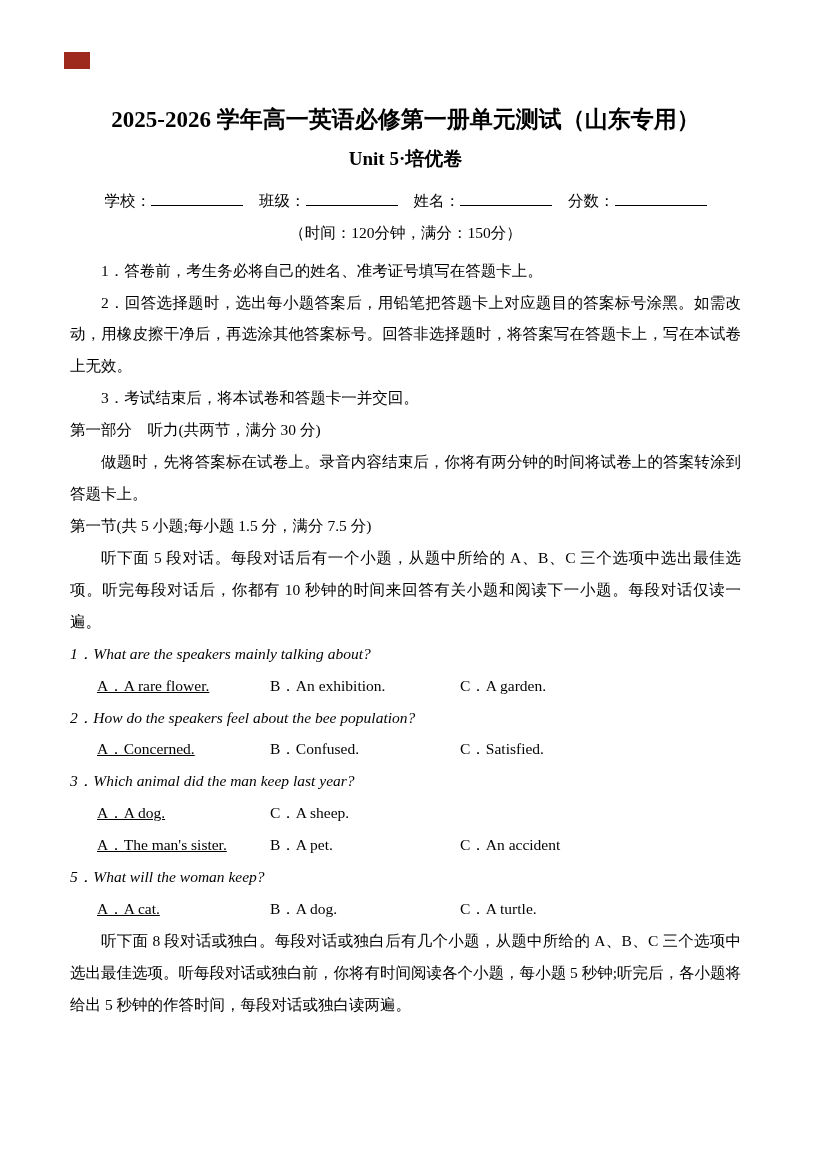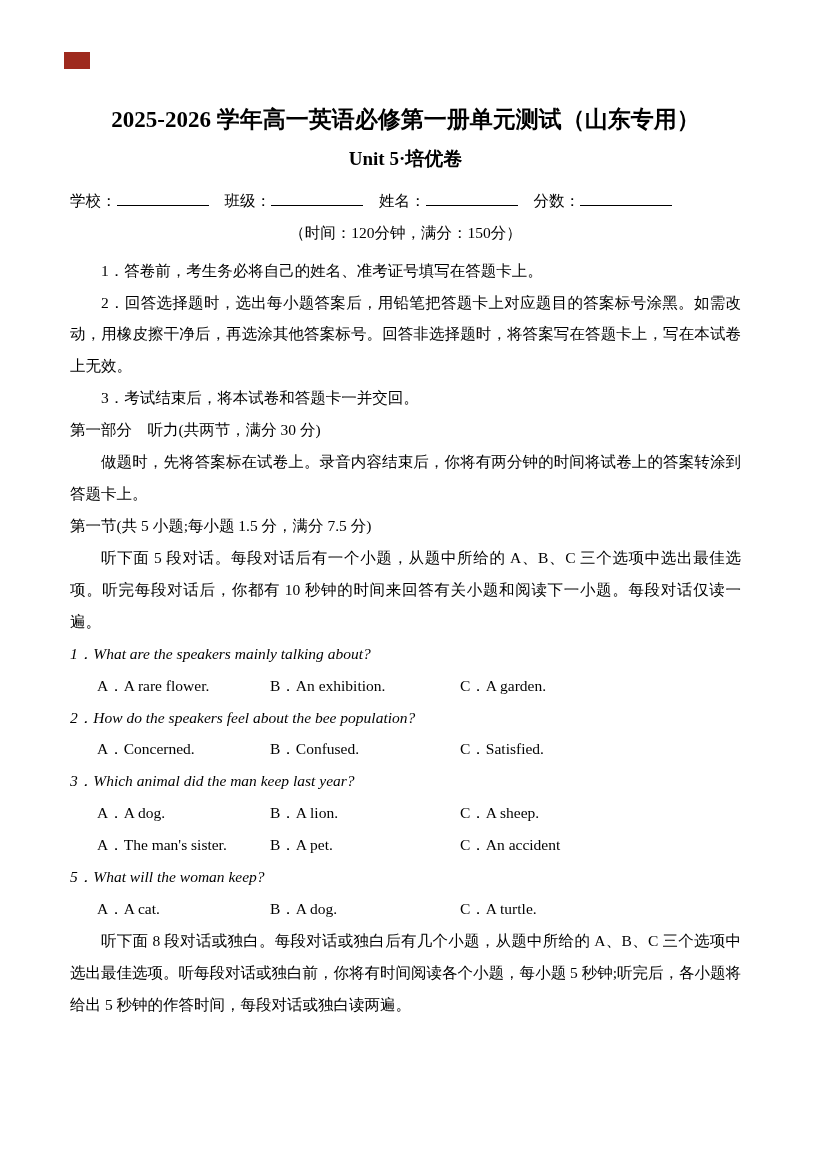--- a/index.html
+++ b/index.html
@@ -33,21 +33,21 @@
     line-height: 1.4;
   }
   .subtitle {
     font-size: 19px;
     font-weight: bold;
     text-align: center;
     margin: 10px 0 12px 0;
     line-height: 1.4;
   }
   .info-line {
-    text-align: left;
+    text-align: center;
     margin: 4px 0 0 0;
     white-space: nowrap;
   }
   .blank {
     display: inline-block;
     width: 92px;
     height: 1.1em;
     border-bottom: 1px solid #000;
     margin-right: 16px;
     vertical-align: baseline;
@@ -59,21 +59,21 @@
   }
   .notice-title { font-weight: bold; }
   .para { margin: 0; text-align: justify; }
   .indent { text-indent: 2em; }
   .q-text { margin: 0; font-style: italic; }
   .q-options {
     display: flex;
     padding-left: 27px;
   }
   .opt { display: block; }
-  .opt-a { width: 173px; flex: 0 0 auto; }
+  .opt-a { width: 173px; flex: 0 0 auto; text-decoration: underline; }
   .opt-b { width: 190px; flex: 0 0 auto; }
   .opt-c { flex: 1 1 auto; }
 </style>
 </head>
 <body>
 
 <div class="page">
 
   <div class="corner-mark"></div>
 
@@ -111,21 +111,20 @@
       <span class="opt opt-a">A．Concerned.</span>
       <span class="opt opt-b">B．Confused.</span>
       <span class="opt opt-c">C．Satisfied.</span>
     </div>
   </div>
 
   <div class="question">
     <p class="para q-text">3．Which animal did the man keep last year?</p>
     <div class="q-options">
       <span class="opt opt-a">A．A dog.</span>
-      <span class="opt opt-b">B．A lion.</span>
       <span class="opt opt-c">C．A sheep.</span>
     </div>
   </div>
 
   <div class="question">
     <div class="q-options">
       <span class="opt opt-a">A．The man's sister.</span>
       <span class="opt opt-b">B．A pet.</span>
       <span class="opt opt-c">C．An accident</span>
     </div>

